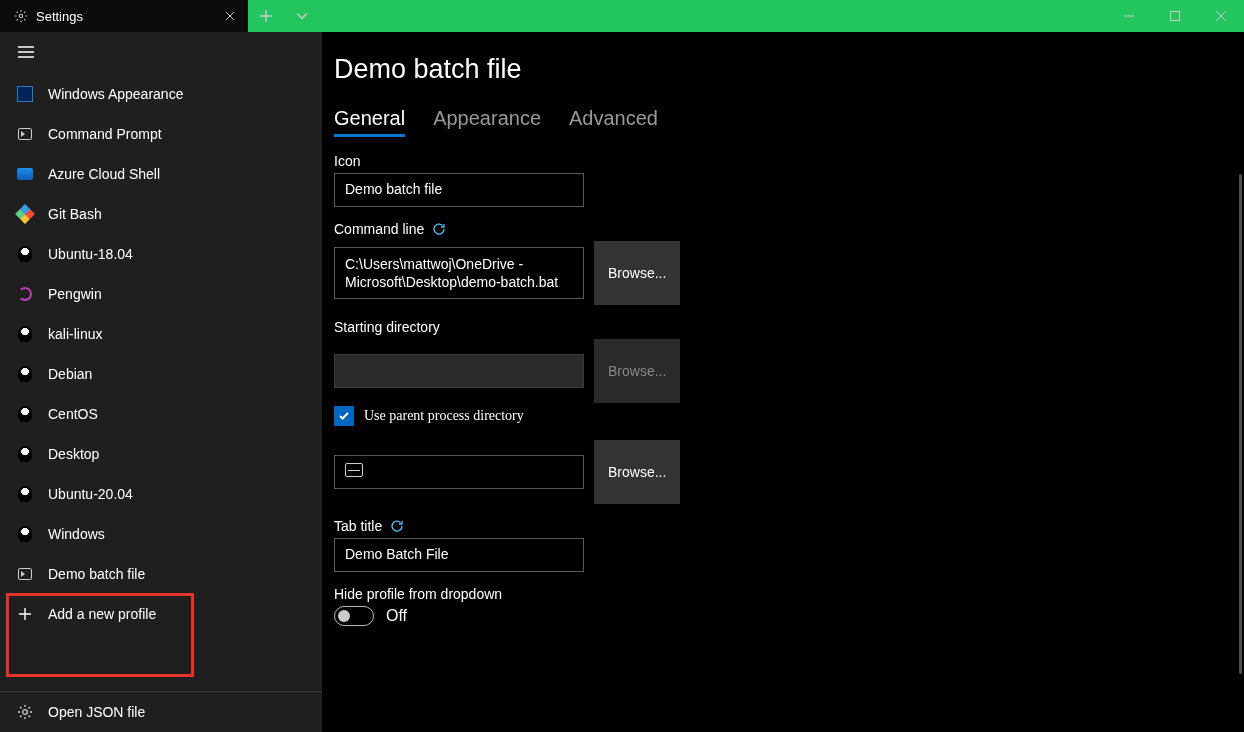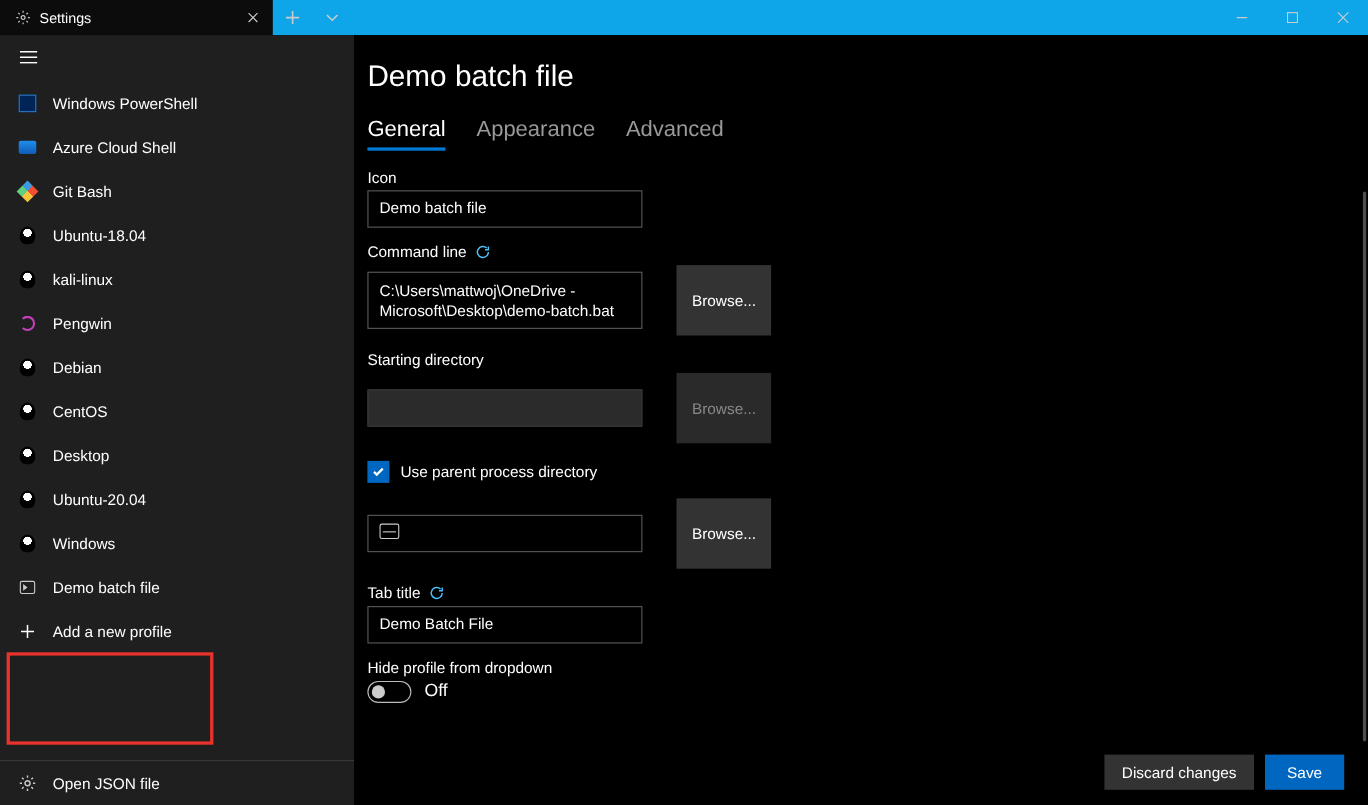--- a/index.html
+++ b/index.html
@@ -1,19 +1,19 @@
 <!DOCTYPE html>
 <html><head>
 <meta charset="utf-8">
 <style>
   * { box-sizing: border-box; margin: 0; padding: 0; }
   html, body { width: 1244px; height: 732px; overflow: hidden; background: #000; font-family: "Segoe UI", Arial, sans-serif; color: #fff; }
 
   
-  .titlebar { height: 32px; width: 100%; background: #0ea5e9; display: flex; align-items: stretch; }
+  .titlebar { height: 32px; width: 100%; background: #22c55e; display: flex; align-items: stretch; }
   .titlebar .tab { width: 248px; background: #0c0c0c; display: flex; align-items: center; padding: 0 10px 0 14px; gap: 8px; position: relative; }
   .titlebar .tab .gear { width: 14px; height: 14px; }
   .titlebar .tab .label { font-size: 13px; flex: 1; }
   .titlebar .tab .close { width: 16px; height: 16px; display: flex; align-items: center; justify-content: center; margin-left: auto; color: #cfcfcf; }
   .titlebar .newtab, .titlebar .dropdown { width: 36px; display: flex; align-items: center; justify-content: center; color: #cfcfcf; }
   .titlebar .spacer { flex: 1; }
   .winbtn { width: 46px; display: flex; align-items: center; justify-content: center; color: #cfcfcf; }
 
   
   .body { display: flex; height: calc(732px - 32px); }
@@ -38,24 +38,24 @@
   .tabs { display: flex; gap: 28px; margin-bottom: 16px; }
   .tabs .tabbtn { font-size: 20px; color: #999; padding-bottom: 4px; }
   .tabs .tabbtn.active { color: #fff; border-bottom: 3px solid #0078d4; }
 
   .field-label { font-size: 14px; color: #fff; margin-top: 10px; margin-bottom: 4px; display: flex; align-items: center; gap: 8px; }
   .reset-icon { width: 14px; height: 14px; color: #4cc2ff; }
   .row { display: flex; align-items: center; gap: 10px; }
   .input { width: 250px; background: #000; border: 1px solid #5a5a5a; padding: 7px 10px; color: #fff; font-size: 14px; min-height: 34px; }
   .input.multiline { height: 52px; display: flex; align-items: center; line-height: 1.3; }
   .input.disabled { background: #2b2b2b; border: 1px solid #3a3a3a; color: #888; }
-  .browse { background: #333333; border: none; color: #fff; padding: 24px 14px; font-size: 14px; cursor: default; min-width: 76px; margin-left: 21px; }
+  .browse { background: #333333; border: none; color: #fff; padding: 24px 14px; font-size: 14px; cursor: default; min-width: 76px; }
   .browse.disabled { color: #888; background: #2a2a2a; }
 
-  .checkbox-row { display: flex; align-items: center; gap: 10px; margin-top: 16px; font-size: 14px; }
+  .checkbox-row { display: flex; align-items: center; gap: 10px; margin-top: 3px; font-size: 14px; font-family: Liberation Serif, serif; }
   .checkbox { width: 20px; height: 20px; background: #0067c0; display: flex; align-items: center; justify-content: center; }
 
   .icon-input { width: 250px; }
   .icon-box { display: inline-flex; width: 18px; height: 14px; border: 1.5px solid #ccc; border-radius: 2px; position: relative; }
   .icon-box::before { content: ""; position: absolute; left: 2px; top: 6px; right: 2px; border-top: 1.5px solid #ccc; }
 
   .group { margin-bottom: 14px; }
 
   .toggle-row { display: flex; align-items: center; gap: 12px; margin-top: 0; }
   .toggle { width: 40px; height: 20px; border: 1.5px solid #bbb; border-radius: 10px; position: relative; background: #000; }
@@ -130,21 +130,27 @@
       <svg viewBox="0 0 16 12" width="16" height="12">
           <path stroke="#fff" stroke-width="1.4" d="M0 1h16M0 6h16M0 11h16"></path>
         </svg>
     </div>
 
     <div class="profiles">
       <div class="sb-item">
         <span class="icon">
             <span class="ic-ps"></span>
           </span>
-        <span>Windows PowerShell</span>
+        <span>Windows Appearance</span>
+      </div>
+      <div class="sb-item">
+        <span class="icon">
+            <span class="ic-cmd"></span>
+          </span>
+        <span>Command Prompt</span>
       </div>
       <div class="sb-item">
         <span class="icon">
             <span class="ic-azure"></span>
           </span>
         <span>Azure Cloud Shell</span>
       </div>
       <div class="sb-item">
         <span class="icon">
             <span class="ic-git"></span>
@@ -152,29 +158,29 @@
         <span>Git Bash</span>
       </div>
       <div class="sb-item">
         <span class="icon">
             <span class="ic-tux"></span>
           </span>
         <span>Ubuntu-18.04</span>
       </div>
       <div class="sb-item">
         <span class="icon">
+            <span class="ic-pengwin"></span>
+          </span>
+        <span>Pengwin</span>
+      </div>
+      <div class="sb-item">
+        <span class="icon">
             <span class="ic-tux"></span>
           </span>
         <span>kali-linux</span>
-      </div>
-      <div class="sb-item">
-        <span class="icon">
-            <span class="ic-pengwin"></span>
-          </span>
-        <span>Pengwin</span>
       </div>
       <div class="sb-item">
         <span class="icon">
             <span class="ic-tux"></span>
           </span>
         <span>Debian</span>
       </div>
       <div class="sb-item">
         <span class="icon">
             <span class="ic-tux"></span>
@@ -304,19 +310,15 @@
           <div class="toggle">
               <div class="thumb"></div>
             </div>
           <span>Off</span>
         </div>
       </div>
 
       <div class="scrollind"></div>
     </div>
 
-    <div class="footer">
-      <button class="btn-secondary">Discard changes</button>
-      <button class="btn-primary">Save</button>
-    </div>
   </div>
 
 </div>
 
 </body></html>

